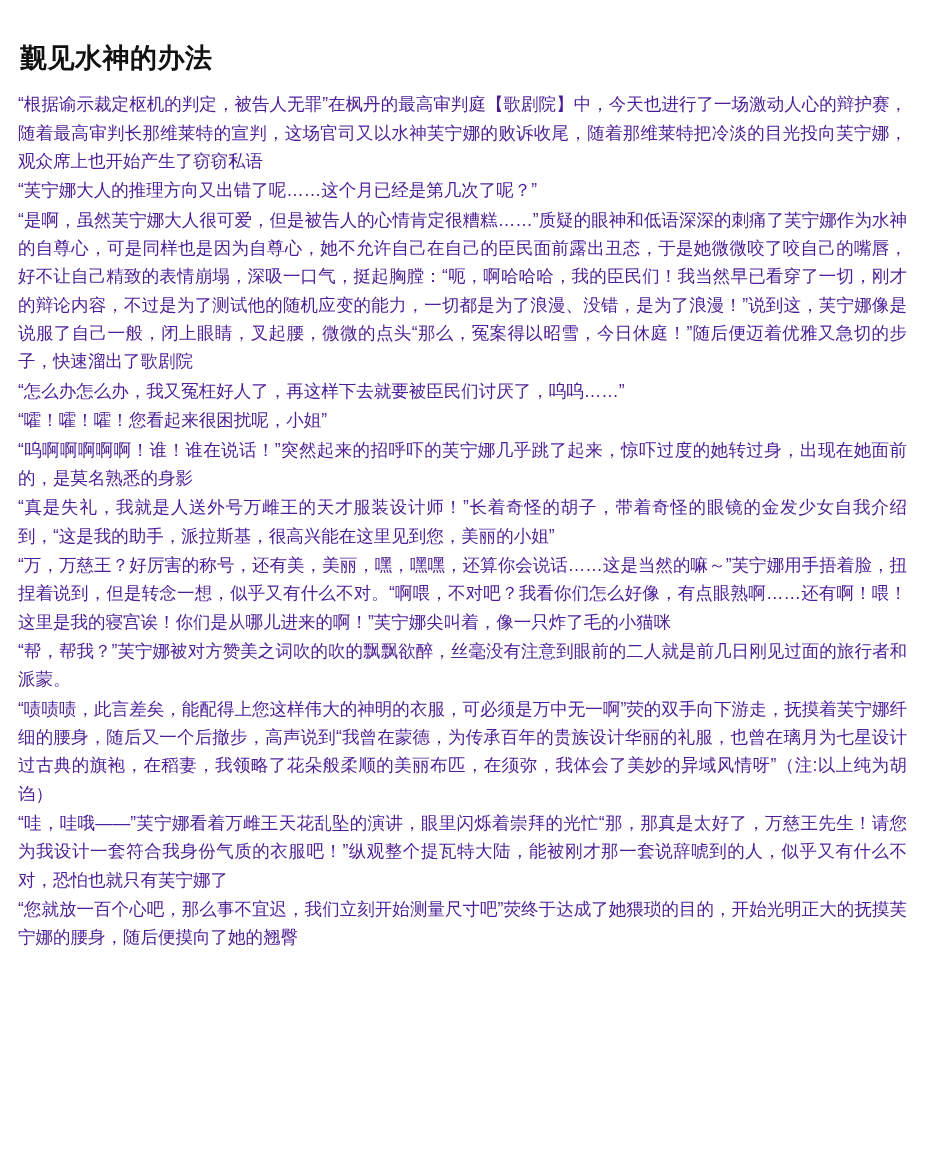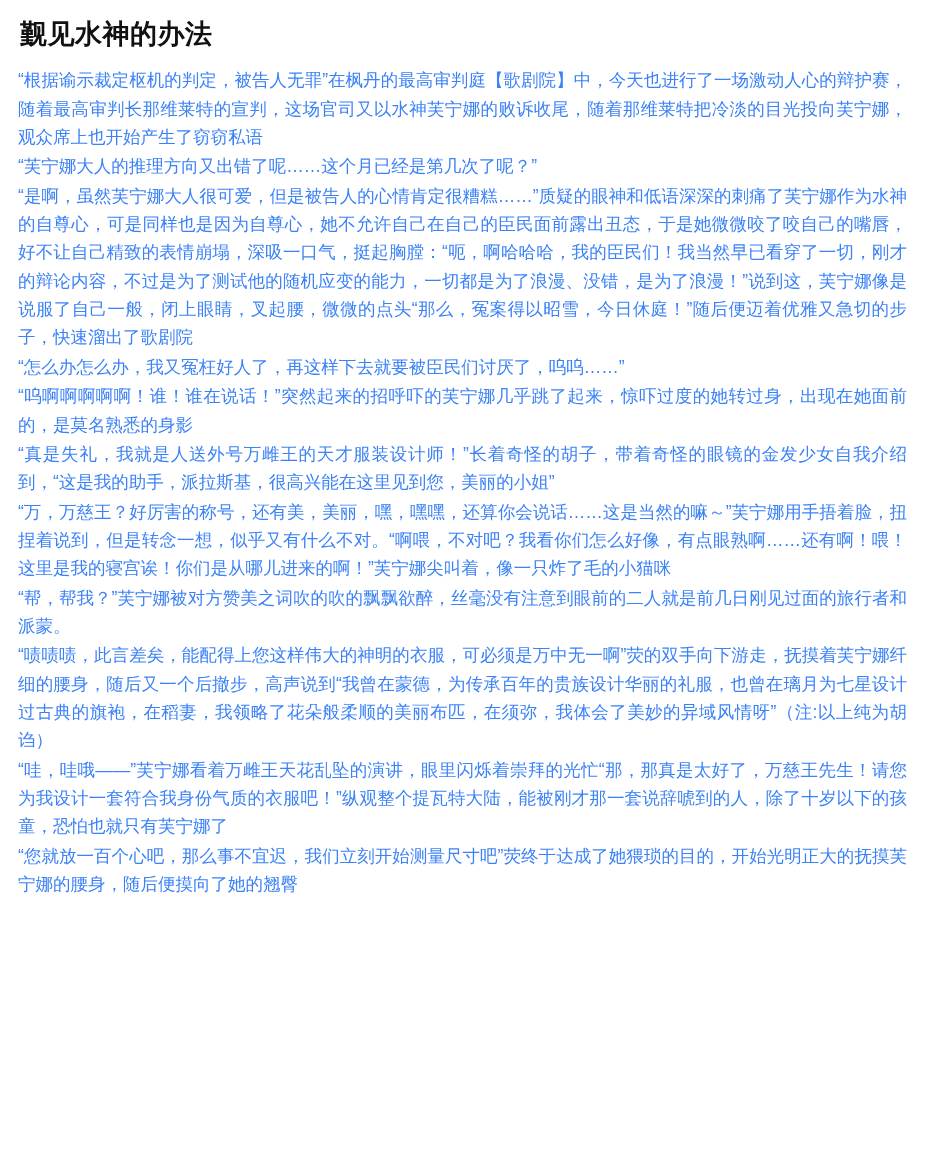--- a/index.html
+++ b/index.html
@@ -11,53 +11,55 @@
     width: 925px;
     min-height: 1150px;
     font-family: "Liberation Sans", "DejaVu Sans", sans-serif;
     color: #1a1a1a;
   }
   .page {
     width: 925px;
     box-sizing: border-box;
     padding: 14px 18px 16px 18px;
     background: #ffffff;
+    margin-top: 24px;
   }
   .doc-title {
     font-size: 27px;
     font-weight: bold;
     letter-spacing: 0.5px;
     color: #111111;
     margin: 4px 0 16px 2px;
     line-height: 1.2;
   }
   .doc-body {
     font-size: 17.5px;
     line-height: 1.62;
-    color: #3b82f6;
+    color: #4c1d95;
     text-align: justify;
     text-justify: inter-ideograph;
   }
   .para {
     margin: 0 0 1px 0;
     white-space: pre-wrap;
     word-break: break-word;
   }
 </style>
 </head>
 <body>
 
 <div class="page">
   <h1 class="doc-title">觐见水神的办法</h1>
   <div class="doc-body">
     <p class="para">“根据谕示裁定枢机的判定，被告人无罪”在枫丹的最高审判庭【歌剧院】中，今天也进行了一场激动人心的辩护赛，随着最高审判长那维莱特的宣判，这场官司又以水神芙宁娜的败诉收尾，随着那维莱特把冷淡的目光投向芙宁娜，观众席上也开始产生了窃窃私语</p>
     <p class="para">“芙宁娜大人的推理方向又出错了呢……这个月已经是第几次了呢？”</p>
     <p class="para">“是啊，虽然芙宁娜大人很可爱，但是被告人的心情肯定很糟糕……”质疑的眼神和低语深深的刺痛了芙宁娜作为水神的自尊心，可是同样也是因为自尊心，她不允许自己在自己的臣民面前露出丑态，于是她微微咬了咬自己的嘴唇，好不让自己精致的表情崩塌，深吸一口气，挺起胸膛：“呃，啊哈哈哈，我的臣民们！我当然早已看穿了一切，刚才的辩论内容，不过是为了测试他的随机应变的能力，一切都是为了浪漫、没错，是为了浪漫！”说到这，芙宁娜像是说服了自己一般，闭上眼睛，叉起腰，微微的点头“那么，冤案得以昭雪，今日休庭！”随后便迈着优雅又急切的步子，快速溜出了歌剧院</p>
     <p class="para">“怎么办怎么办，我又冤枉好人了，再这样下去就要被臣民们讨厌了，呜呜……”</p>
+    <p class="para">“嚯！嚯！嚯！您看起来很困扰呢，小姐”</p>
     <p class="para">“呜啊啊啊啊啊！谁！谁在说话！”突然起来的招呼吓的芙宁娜几乎跳了起来，惊吓过度的她转过身，出现在她面前的，是莫名熟悉的身影</p>
     <p class="para">“真是失礼，我就是人送外号万雌王的天才服装设计师！”长着奇怪的胡子，带着奇怪的眼镜的金发少女自我介绍到，“这是我的助手，派拉斯基，很高兴能在这里见到您，美丽的小姐”</p>
     <p class="para">“万，万慈王？好厉害的称号，还有美，美丽，嘿，嘿嘿，还算你会说话……这是当然的嘛～”芙宁娜用手捂着脸，扭捏着说到，但是转念一想，似乎又有什么不对。“啊喂，不对吧？我看你们怎么好像，有点眼熟啊……还有啊！喂！这里是我的寝宫诶！你们是从哪儿进来的啊！”芙宁娜尖叫着，像一只炸了毛的小猫咪</p>
     <p class="para">“帮，帮我？”芙宁娜被对方赞美之词吹的吹的飘飘欲醉，丝毫没有注意到眼前的二人就是前几日刚见过面的旅行者和派蒙。</p>
     <p class="para">“啧啧啧，此言差矣，能配得上您这样伟大的神明的衣服，可必须是万中无一啊”荧的双手向下游走，抚摸着芙宁娜纤细的腰身，随后又一个后撤步，高声说到“我曾在蒙德，为传承百年的贵族设计华丽的礼服，也曾在璃月为七星设计过古典的旗袍，在稻妻，我领略了花朵般柔顺的美丽布匹，在须弥，我体会了美妙的异域风情呀”（注:以上纯为胡诌）</p>
-    <p class="para">“哇，哇哦——”芙宁娜看着万雌王天花乱坠的演讲，眼里闪烁着崇拜的光忙“那，那真是太好了，万慈王先生！请您为我设计一套符合我身份气质的衣服吧！”纵观整个提瓦特大陆，能被刚才那一套说辞唬到的人，除了十岁以下的孩童，恐怕也就只有芙宁娜了</p>
+    <p class="para">“哇，哇哦——”芙宁娜看着万雌王天花乱坠的演讲，眼里闪烁着崇拜的光忙“那，那真是太好了，万慈王先生！请您为我设计一套符合我身份气质的衣服吧！”纵观整个提瓦特大陆，能被刚才那一套说辞唬到的人，似乎又有什么不对，恐怕也就只有芙宁娜了</p>
     <p class="para">“您就放一百个心吧，那么事不宜迟，我们立刻开始测量尺寸吧”荧终于达成了她猥琐的目的，开始光明正大的抚摸芙宁娜的腰身，随后便摸向了她的翘臀</p>
   </div>
 </div>
 
 </body></html>

